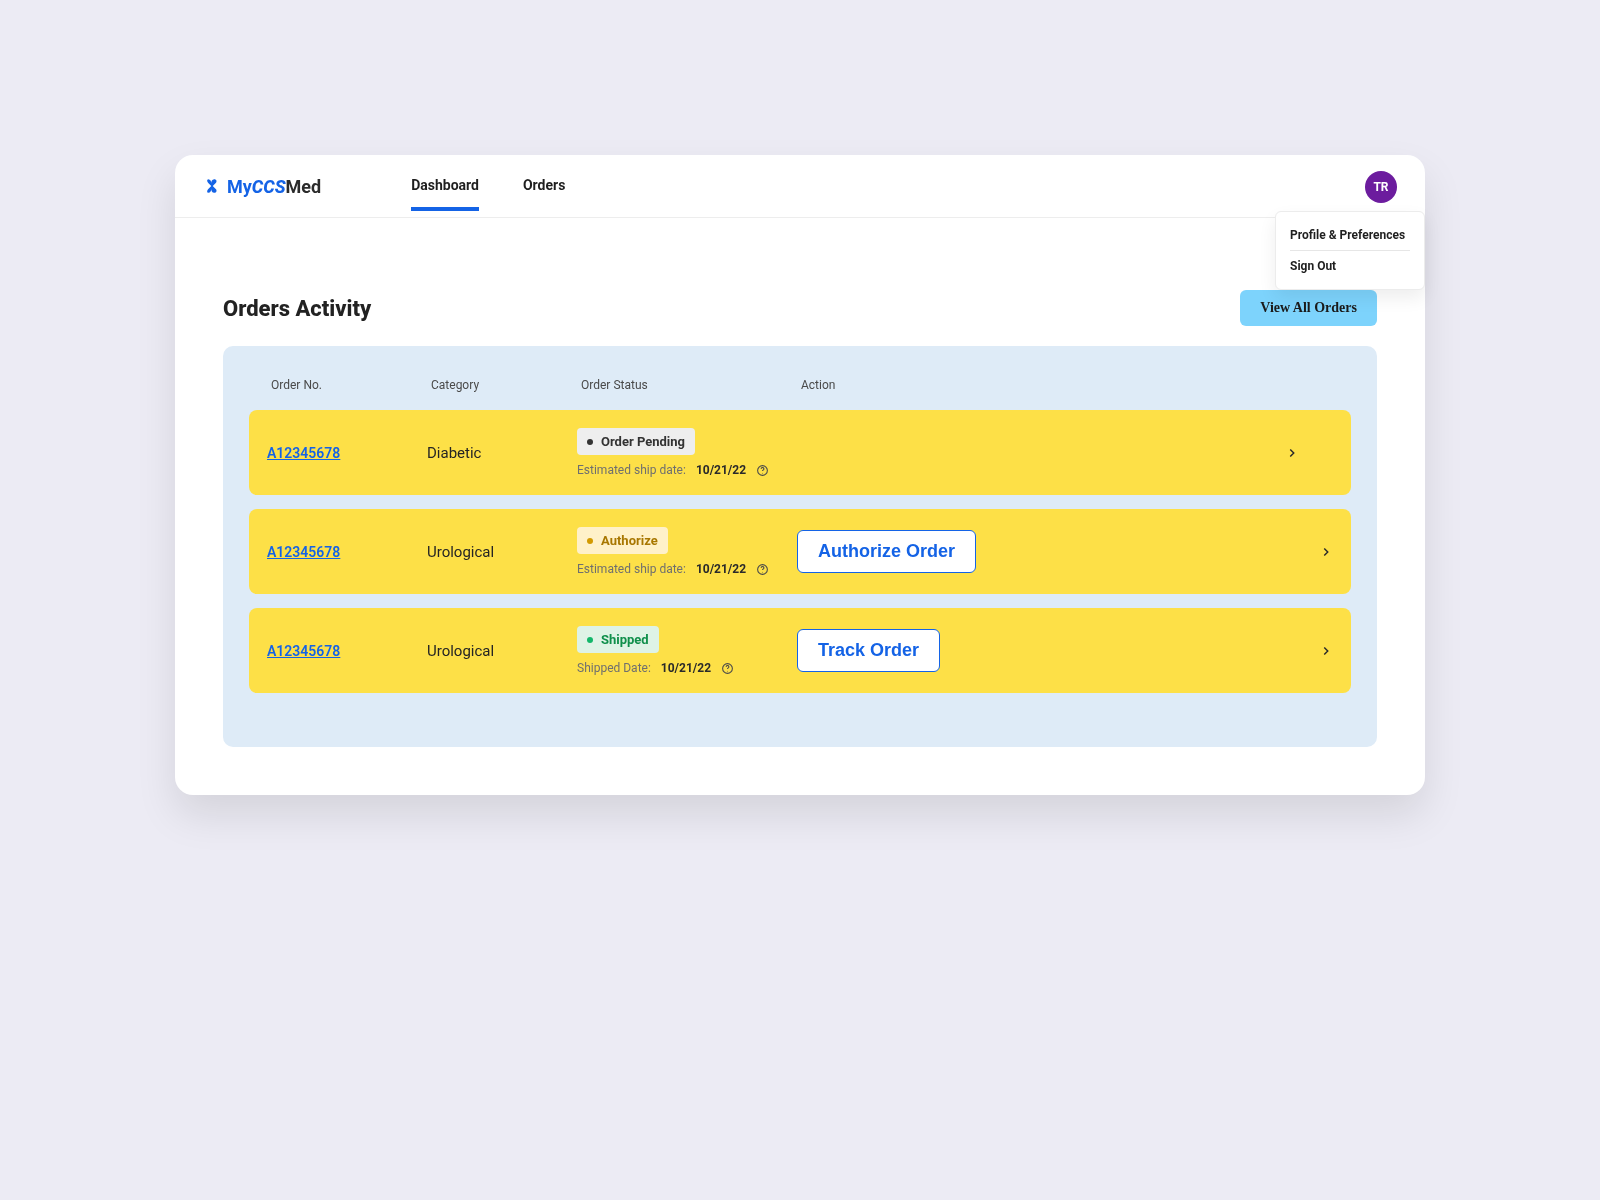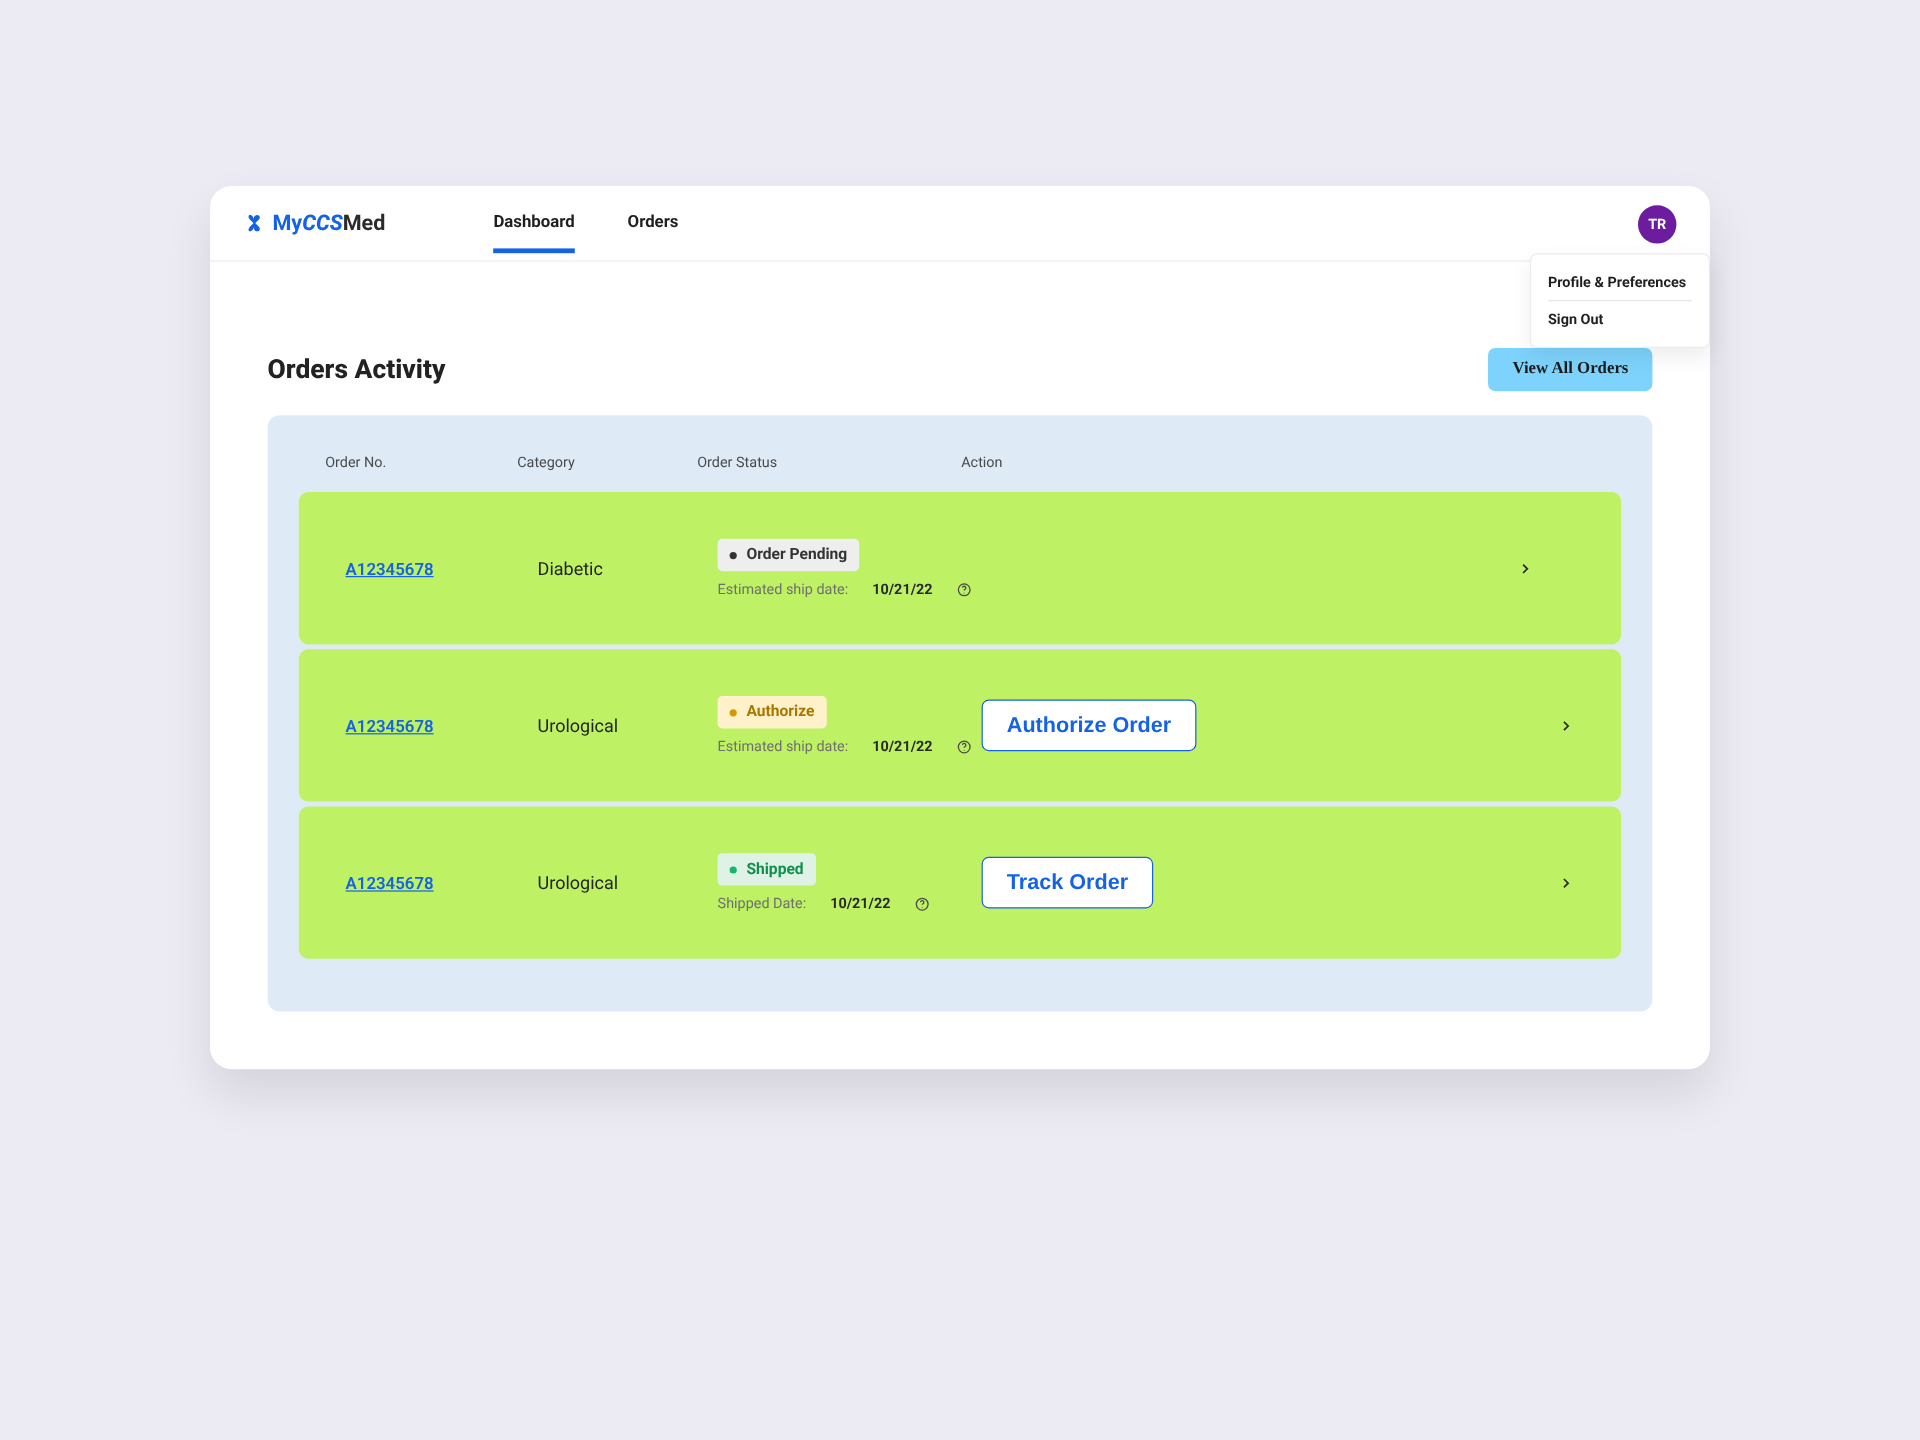--- a/index.html
+++ b/index.html
@@ -96,44 +96,44 @@
     margin-top: 20px;
     padding: 26px 26px 40px 26px;
   }
   .orders-header {
     display: grid;
     grid-template-columns: 160px 150px 220px 1fr 34px;
     padding: 6px 22px 18px 22px;
     font-size: 12px; color: #4a4a4a;
   }
   .order-row {
-    background: #bef264;
+    background: #fde047;
     border-radius: 8px;
-    margin-bottom: 4px;
+    margin-bottom: 14px;
     display: grid;
     grid-template-columns: 160px 150px 220px 1fr 34px;
     align-items: center;
-    padding: 39px;
+    padding: 18px;
   }
   .order-no { color: #1463e6; text-decoration: underline; font-size: 14px; font-weight: 600; cursor: pointer; }
   .category { font-size: 15px; color: #242424; }
   .status-cell { display: flex; flex-direction: column; gap: 8px; align-items: flex-start; }
   .badge {
     display: inline-flex; align-items: center; gap: 8px;
     padding: 6px 10px; border-radius: 4px;
     font-size: 13px; font-weight: 700;
   }
   .badge .dot { width: 6px; height: 6px; border-radius: 50%; }
   .badge-grey { background: #eeeeee; color: #333; }
   .badge-grey .dot { background: #333; }
   .badge-amber { background: #fff1c9; color: #a87700; }
   .badge-amber .dot { background: #d39a00; }
   .badge-green { background: #def3e6; color: #0f8f4b; }
   .badge-green .dot { background: #12b76a; }
-  .ship-line { font-size: 12px; color: #6f6f6f; display: flex; align-items: center; gap: 20px; }
+  .ship-line { font-size: 12px; color: #6f6f6f; display: flex; align-items: center; gap: 10px; }
   .ship-line b { color: #2a2a2a; }
   .help-icon { width: 13px; height: 13px; color: #4a4a4a; }
 
   .action-cell { font-size: 12px; color: #7a7a7a; line-height: 1.55; }
   .action-cell b { color: #2a2a2a; }
   .btn-outline {
     border: 1.5px solid #1463e6; color: #1463e6; background: #fff;
     border-radius: 6px; padding: 10px 20px;
     font-size: 18px; font-weight: 700; cursor: pointer;
   }

